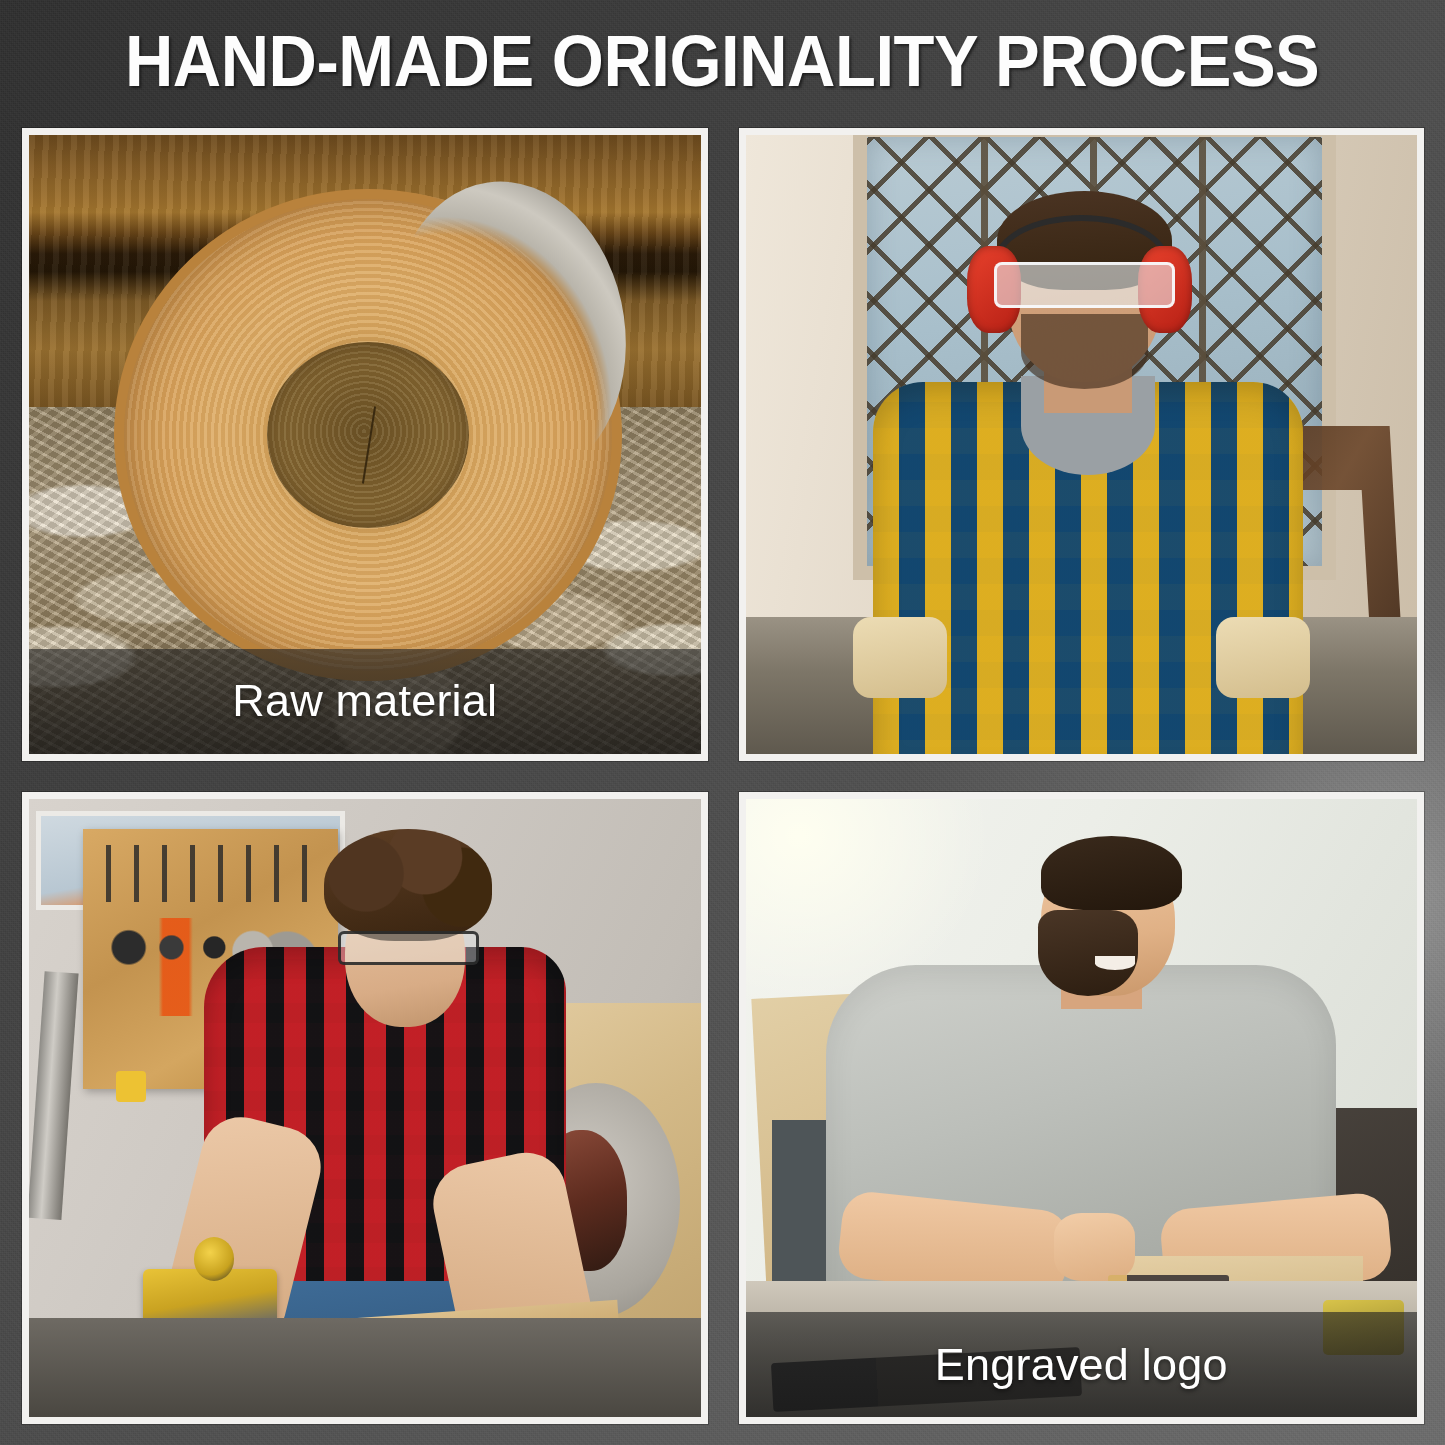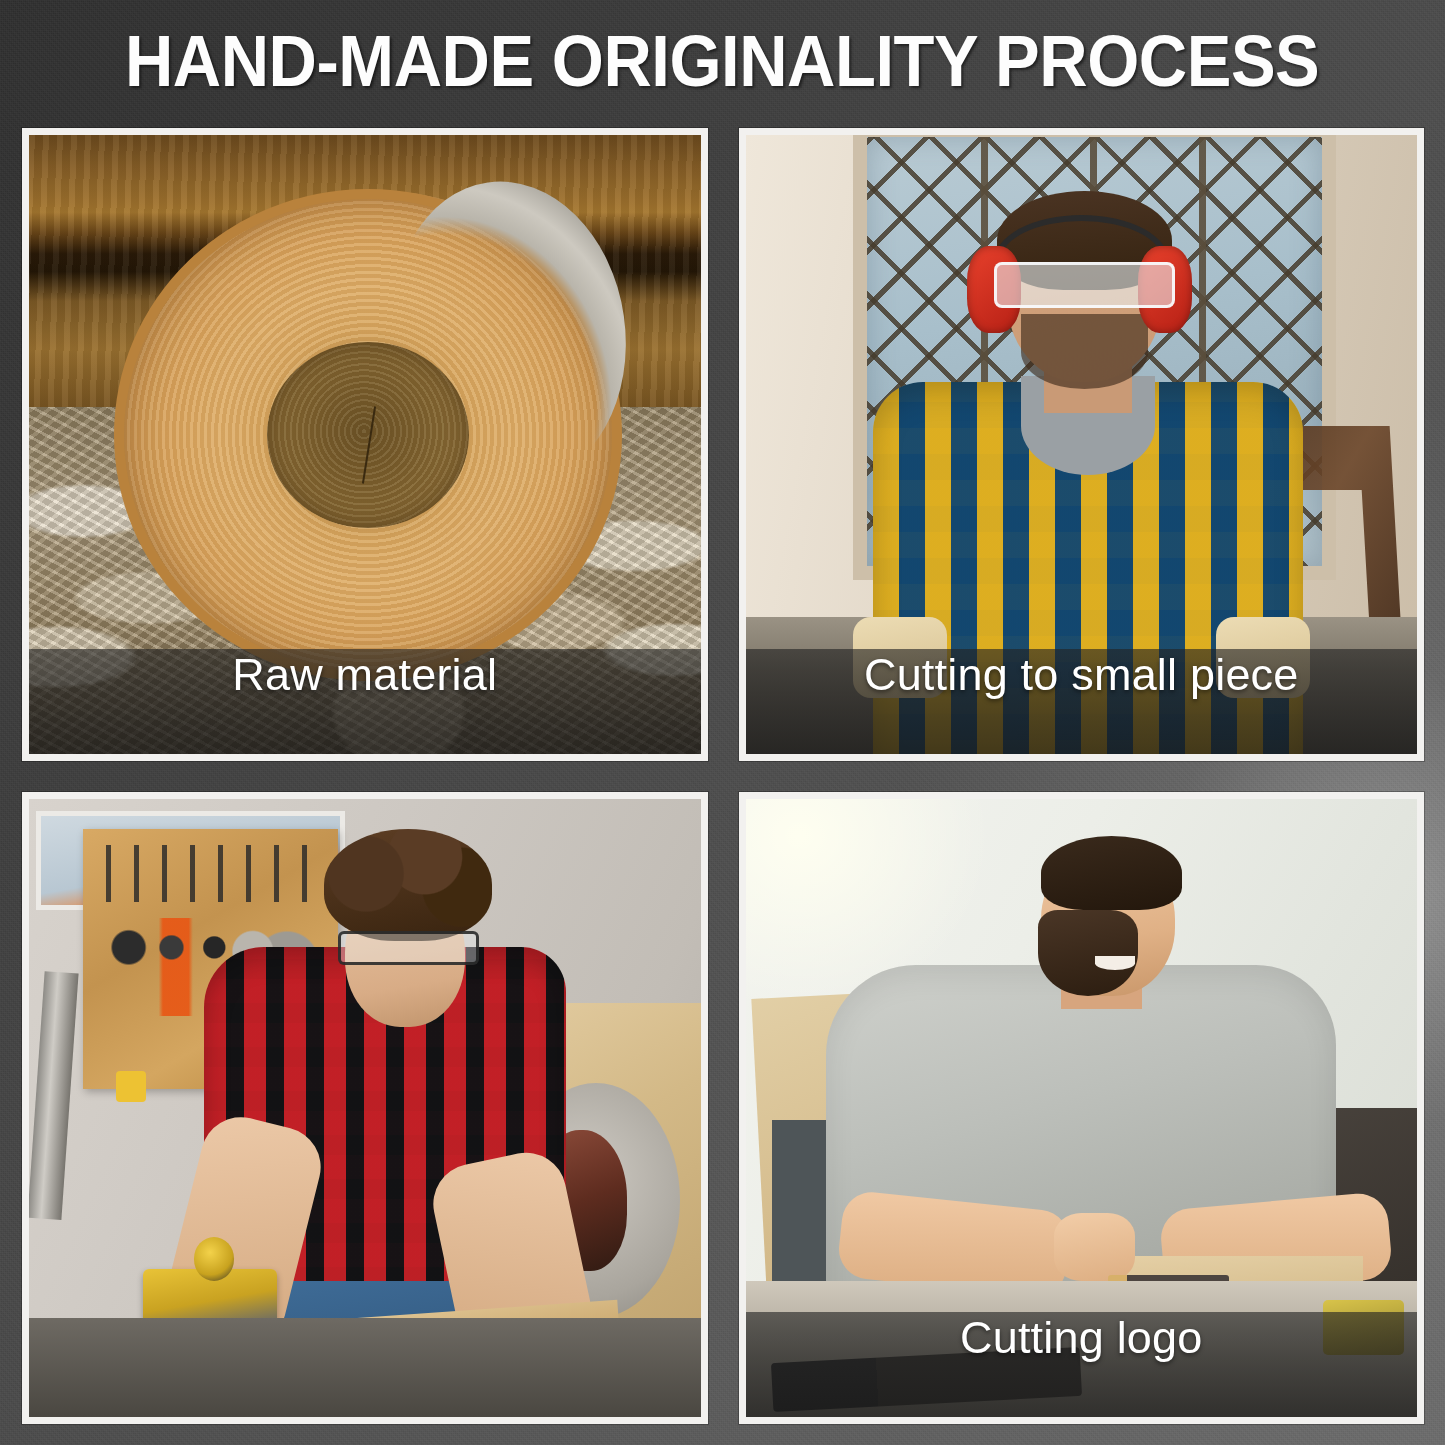--- a/index.html
+++ b/index.html
@@ -73,21 +73,21 @@
     position:absolute; inset:0;
     overflow:hidden;
   }
 
   
   .cap {
     position:absolute;
     left:0; right:0; bottom:0;
     height:105px;
     background:linear-gradient(180deg, rgba(34,34,34,.62) 0%, rgba(28,28,28,.72) 60%, rgba(24,24,24,.78) 100%);
-    display:flex; align-items:flex-start; justify-content:center;
+    display:flex; align-items:center; justify-content:center;
     z-index:5;
   }
   .cap span {
     color:#ffffff;
     font-size:45px;
     font-weight:normal;
     letter-spacing:.2px;
     text-shadow:0 2px 4px rgba(0,0,0,.5);
     white-space:nowrap;
   }
@@ -578,23 +578,20 @@
         <div class="neck"></div>
         <div class="head"></div>
         <div class="hair"></div>
         <div class="beard"></div>
         <div class="band"></div>
         <div class="muff-l"></div>
         <div class="muff-r"></div>
         <div class="goggles"></div>
         <div class="glove-l"></div>
         <div class="glove-r"></div>
-      </div>
-      <div class="cap">
-        <span>Cutting to small piece</span>
       </div>
     </div>
 
     <div class="panel p3">
       <div class="photo">
         <div class="wall"></div>
         <div class="window"></div>
         <div class="pegboard"></div>
         <div class="pipe"></div>
         <div class="tape"></div>
@@ -631,18 +628,18 @@
         <div class="arm-l"></div>
         <div class="arm-r"></div>
         <div class="workpiece"></div>
         <div class="fist"></div>
         <div class="rasp"></div>
         <div class="benchtop"></div>
         <div class="hammer"></div>
         <div class="mallet"></div>
       </div>
       <div class="cap">
-        <span>Cutting logo</span>
+        <span>Engraved logo</span>
       </div>
     </div>
 
   </div>
 </div>
 
 </body></html>

